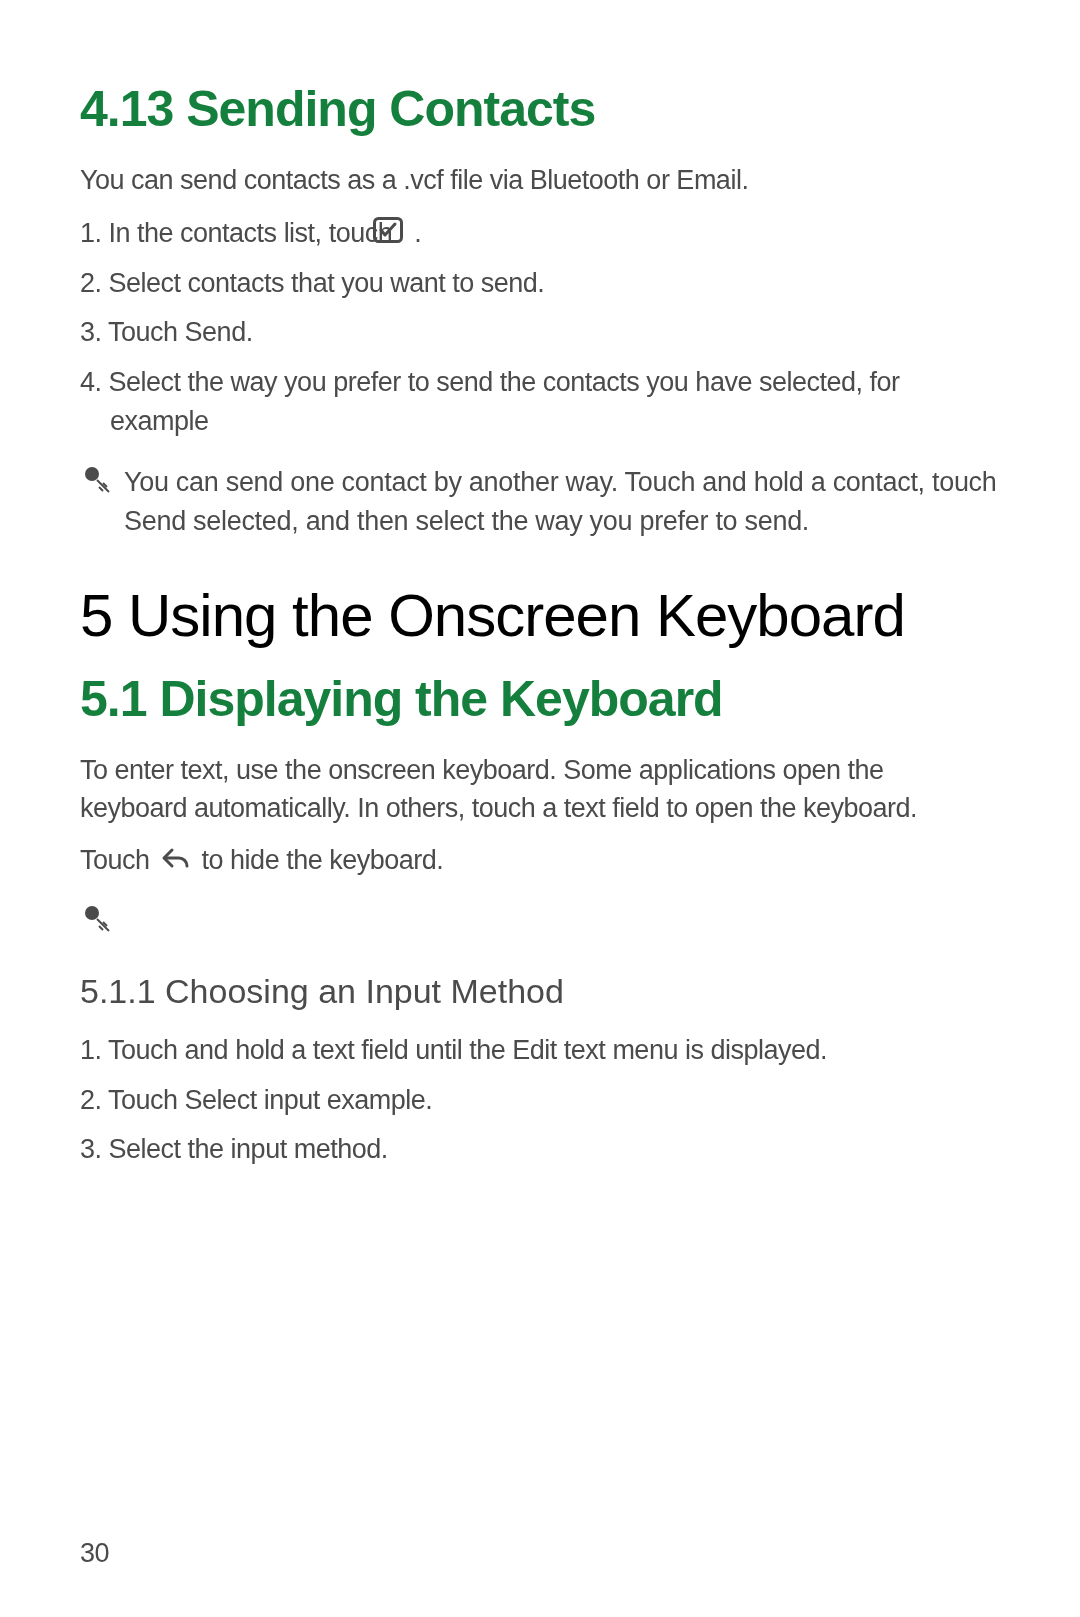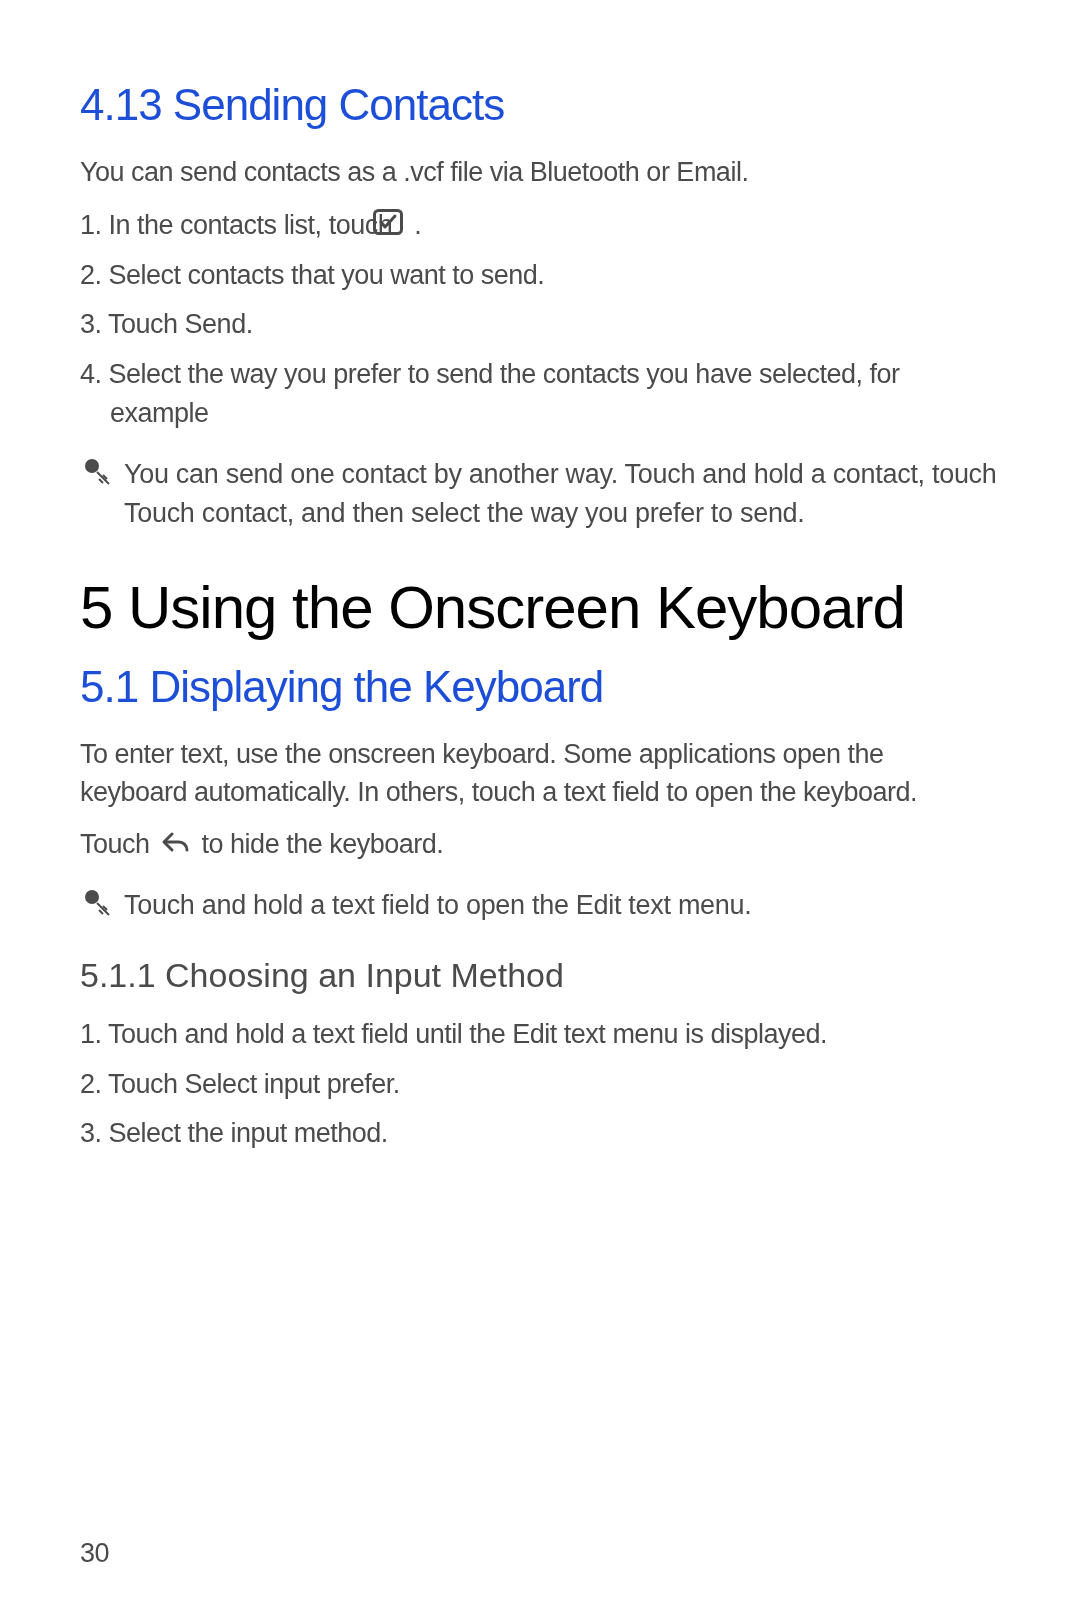--- a/index.html
+++ b/index.html
@@ -8,24 +8,24 @@
     height:1617px;
     background:#fff;
     font-family:Arial,Helvetica,sans-serif;
     color:#4b4b4b;
     position:relative;
     box-sizing:border-box;
     padding:80px 80px 0 80px;
     font-stretch:condensed;
   }
   h2{
-    font-size:44px;
-    font-weight:400;
+    font-size:50px;
+    font-weight:700;
     margin:0 0 24px 0;
-    color:#1d4ed8;
+    color:#15803d;
     letter-spacing:-1px;
   }
   h1{
     font-size:60px;
     font-weight:400;
     margin:40px 0 20px 0;
     color:#000000;
     letter-spacing:-1px;
   }
   h3{
@@ -115,21 +115,21 @@
 <div class="tip">
   <span class="tip-icon">
     <svg width="34" height="34" viewBox="0 0 34 34">
       <circle cx="12" cy="9" r="7" fill="#4b4b4b"></circle>
       <path d="M17 15 l12 12" stroke="#4b4b4b" stroke-width="2" fill="none"></path>
       <path d="M23 18 l4 4" stroke="#4b4b4b" stroke-width="2" fill="none"></path>
       <path d="M19 22 l4 4" stroke="#4b4b4b" stroke-width="2" fill="none"></path>
     </svg>
   </span>
   <div class="tip-text">
-    <span>You can send one contact by another way. Touch and hold a contact, touch </span><b>Touch contact</b><span>, and then select the way you prefer to send.</span>
+    <span>You can send one contact by another way. Touch and hold a contact, touch </span><b>Send selected</b><span>, and then select the way you prefer to send.</span>
   </div>
 </div>
 
 <h1>5  Using the Onscreen Keyboard</h1>
 
 <h2>5.1  Displaying the Keyboard</h2>
 <p>To enter text, use the onscreen keyboard. Some applications open the keyboard automatically. In others, touch a text field to open the keyboard.</p>
 <p>
   <span>Touch </span>
   <span class="icon-box">
@@ -143,30 +143,27 @@
 
 <div class="tip">
   <span class="tip-icon">
     <svg width="34" height="34" viewBox="0 0 34 34">
       <circle cx="12" cy="9" r="7" fill="#4b4b4b"></circle>
       <path d="M17 15 l12 12" stroke="#4b4b4b" stroke-width="2" fill="none"></path>
       <path d="M23 18 l4 4" stroke="#4b4b4b" stroke-width="2" fill="none"></path>
       <path d="M19 22 l4 4" stroke="#4b4b4b" stroke-width="2" fill="none"></path>
     </svg>
   </span>
-  <div class="tip-text">
-    <span>Touch and hold a text field to open the </span><b>Edit text</b><span> menu.</span>
-  </div>
 </div>
 
 <h3>5.1.1  Choosing an Input Method</h3>
 
 <div class="step">
   <span>1. Touch and hold a text field until the </span><b>Edit text</b><span> menu is displayed.</span>
 </div>
 
 <div class="step">
-  <span>2. Touch </span><b>Select input prefer</b><span>.</span>
+  <span>2. Touch </span><b>Select input example</b><span>.</span>
 </div>
 
 <div class="step">3. Select the input method.</div>
 
 <div class="page-num">30</div>
 
 </body></html>

